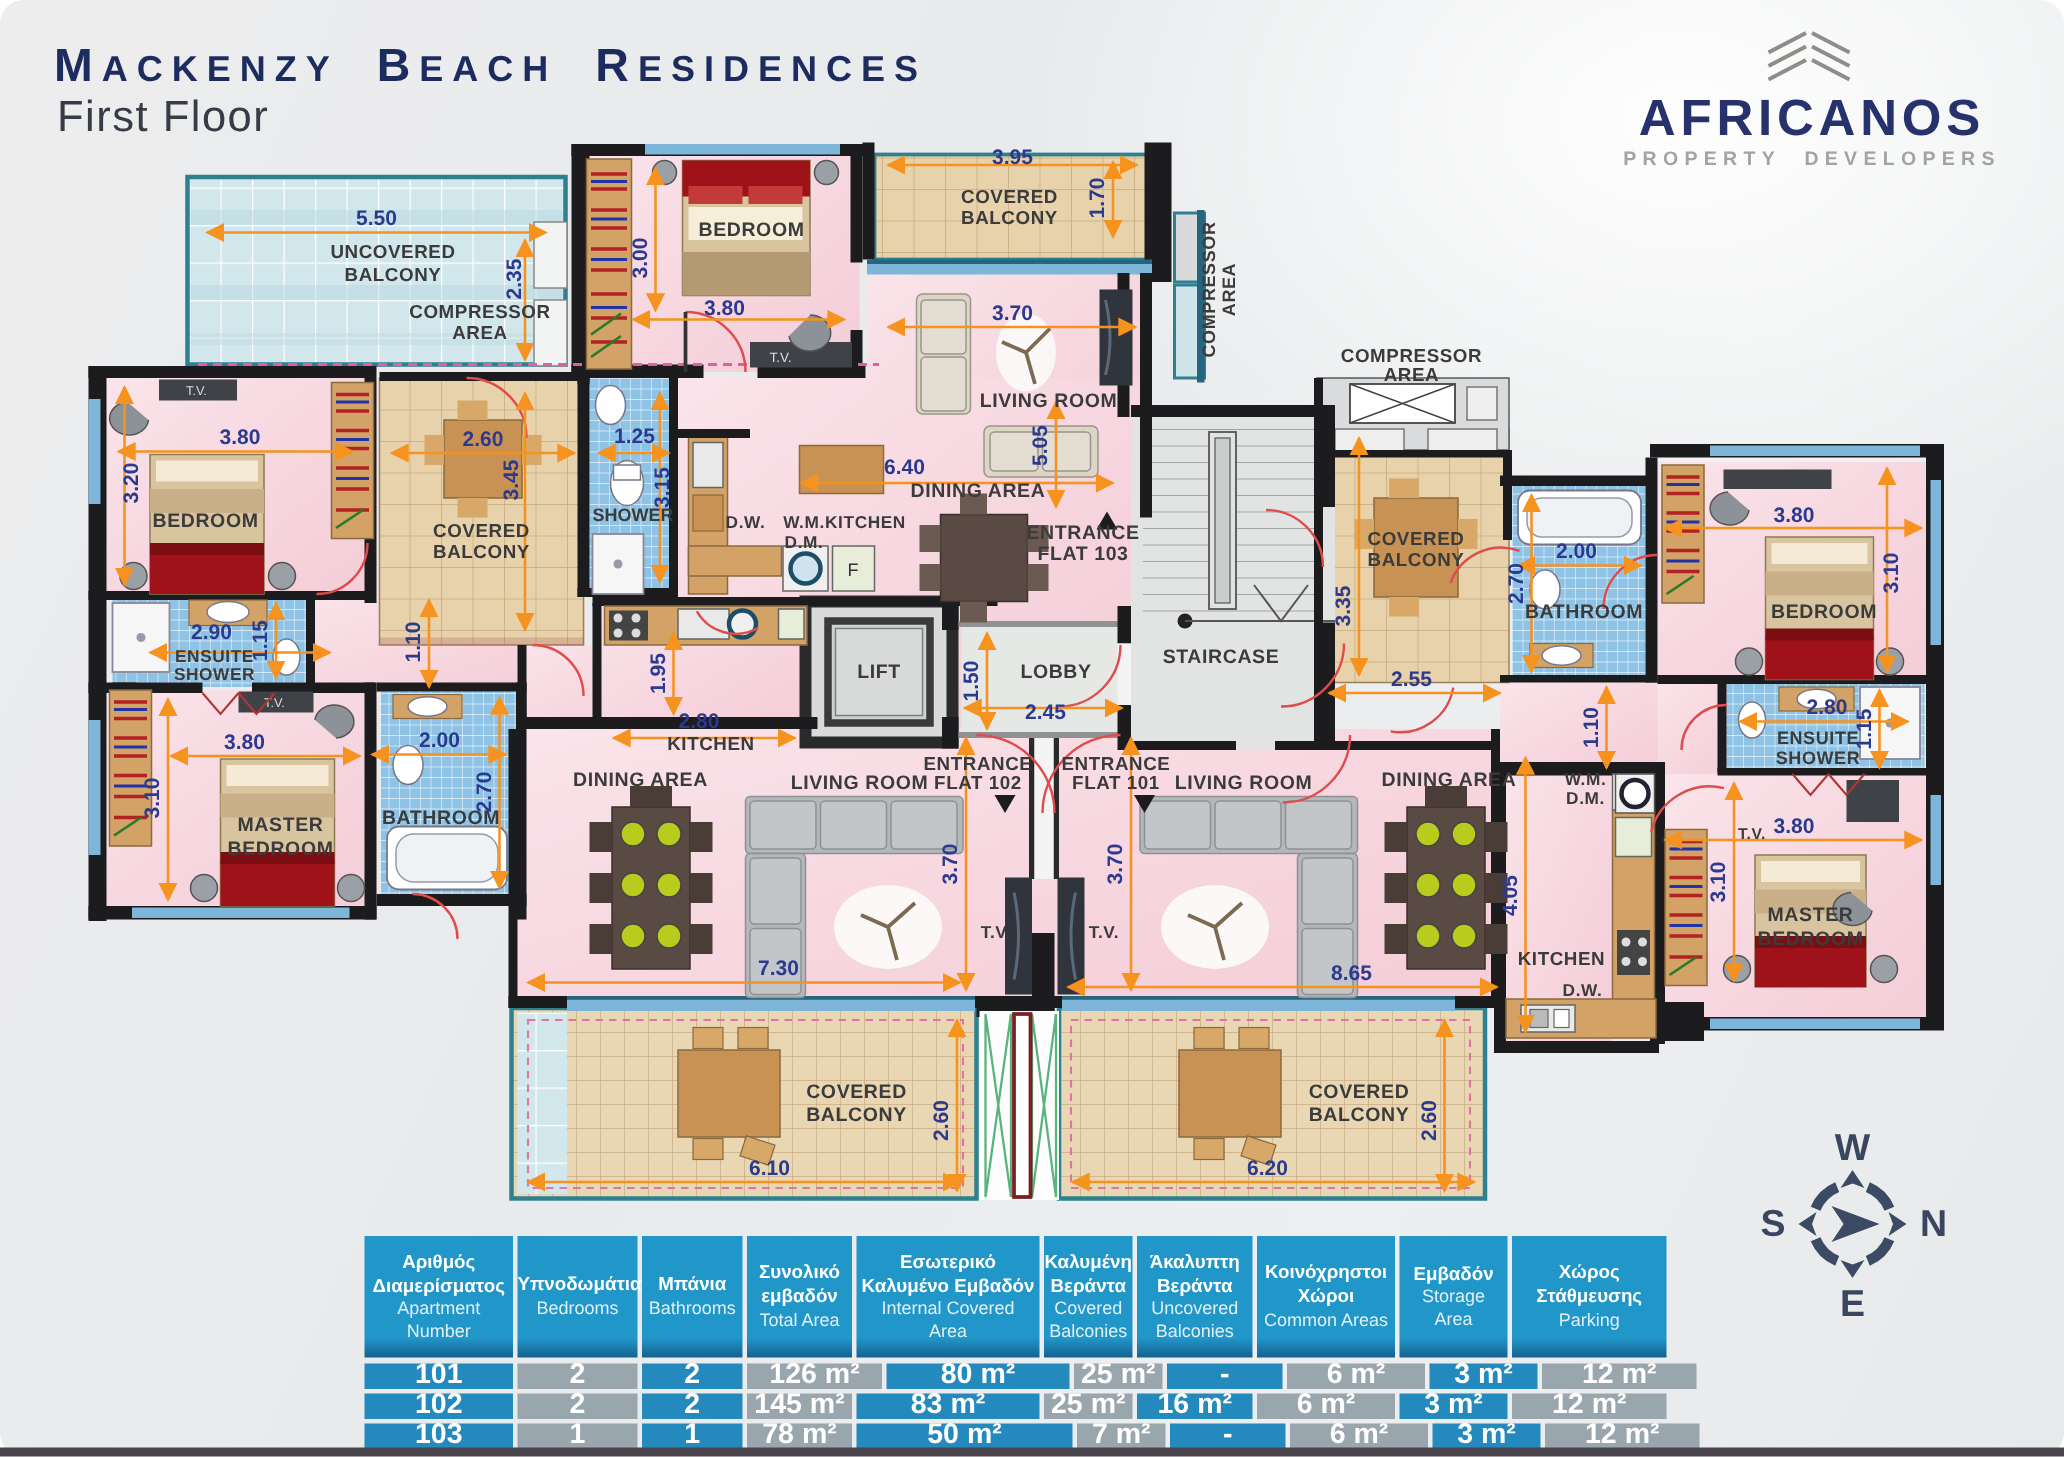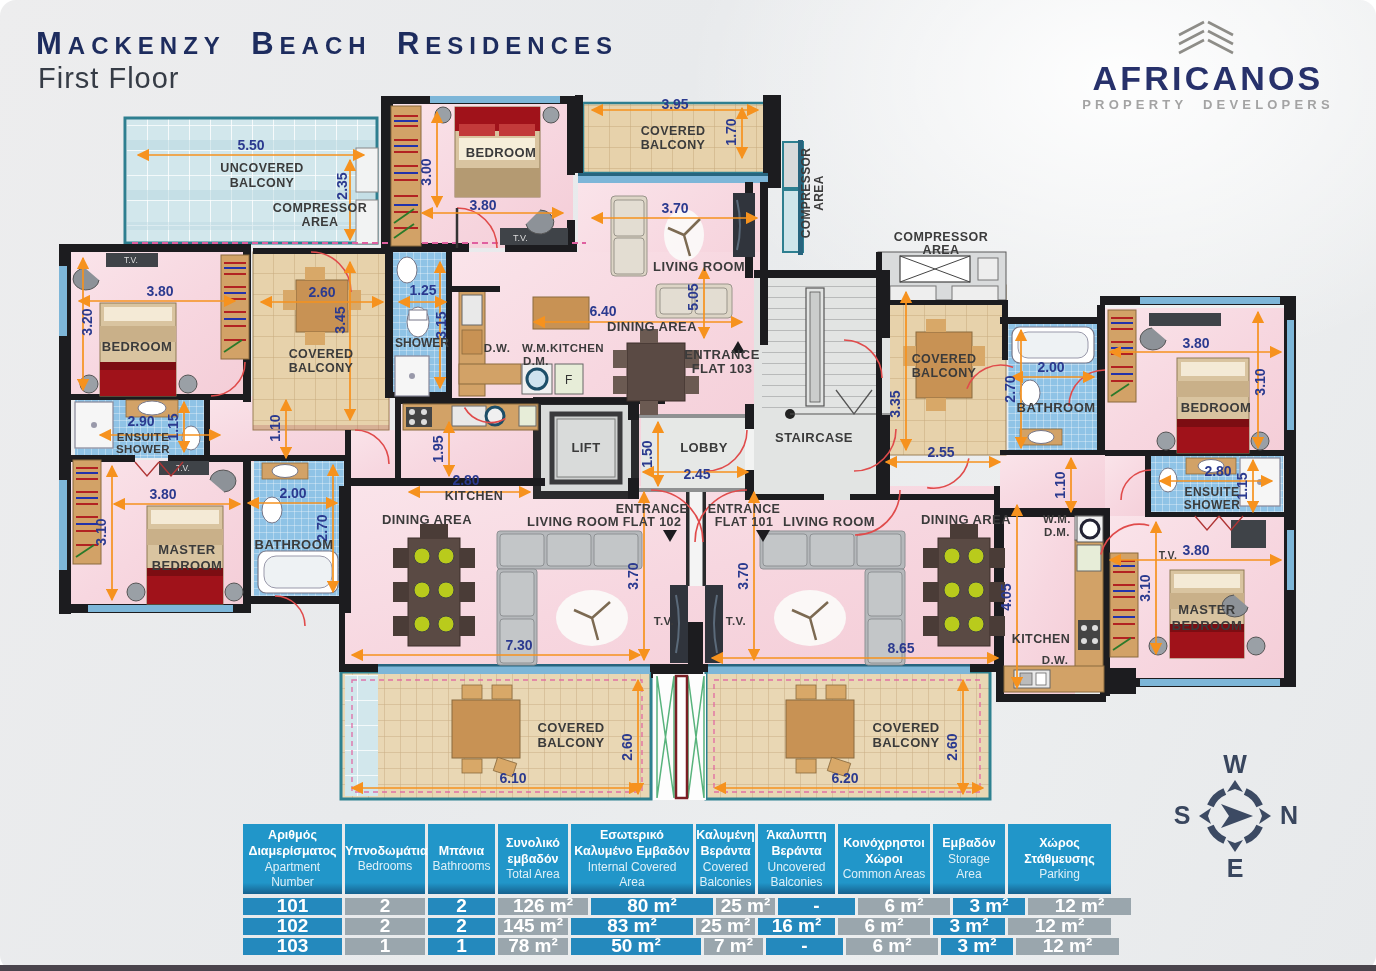--- a/index.html
+++ b/index.html
@@ -11,21 +11,21 @@
   #title{position:absolute;left:36px;top:26px;color:#1d2c5e;font-weight:bold;
     letter-spacing:6px;font-size:24px;white-space:nowrap;}
   #title b{font-size:31px;font-weight:bold;}
   #subtitle{position:absolute;left:38px;top:62px;color:#363c46;font-size:29px;letter-spacing:1px;}
   #logo{position:absolute;left:1072px;top:20px;width:272px;text-align:center;}
   #logoword{color:#27316b;font-weight:bold;font-size:34px;letter-spacing:3.2px;margin-top:0px;line-height:1;}
   #logosub{color:#a3a3a3;font-size:13px;letter-spacing:4.2px;margin-top:2px;font-weight:bold;}
   
   #tbl{position:absolute;left:243px;top:824px;width:894px;}
   .hrow,.drow{display:flex;}
-  .hrow{height:70px;margin-bottom:4px;}
+  .hrow{height:81px;margin-bottom:4px;}
   .hcell{background:linear-gradient(#2196c9 84%,#16618e 100%);color:#fff;display:flex;flex-direction:column;
     justify-content:center;text-align:center;line-height:1.25;}
   .gr{font-weight:bold;font-size:12.5px;}
   .en{font-weight:normal;font-size:12px;color:#dff0f8;}
   .drow{height:16.5px;margin-bottom:3.5px;}
   .dcell{color:#fff;font-weight:bold;font-size:19px;display:flex;
     align-items:center;justify-content:center;}
   .cb{background:#2489bd;}
   .cg{background:#9aa6ad;}
   .mr{margin-right:3px;}
@@ -898,21 +898,21 @@
       <div class="dcell cb mr" style="width:77px">16 m²</div>
       <div class="dcell cg mr" style="width:92px">6 m²</div>
       <div class="dcell cb mr" style="width:72px">3 m²</div>
       <div class="dcell cg" style="width:103px">12 m²</div>
     </div>
     <div class="drow">
       <div class="dcell cb mr" style="width:99px">103</div>
       <div class="dcell cg mr" style="width:80px">1</div>
       <div class="dcell cb mr" style="width:67px">1</div>
       <div class="dcell cg mr" style="width:70px">78 m²</div>
-      <div class="dcell cb mr" style="width:130px">50 m²</div>
+      <div class="dcell cb mr" style="width:144px">50 m²</div>
       <div class="dcell cg mr" style="width:59px">7 m²</div>
       <div class="dcell cb mr" style="width:77px">-</div>
       <div class="dcell cg mr" style="width:92px">6 m²</div>
       <div class="dcell cb mr" style="width:72px">3 m²</div>
       <div class="dcell cg" style="width:103px">12 m²</div>
     </div>
   </div>
   <div id="botline"></div>
 </div>
 

